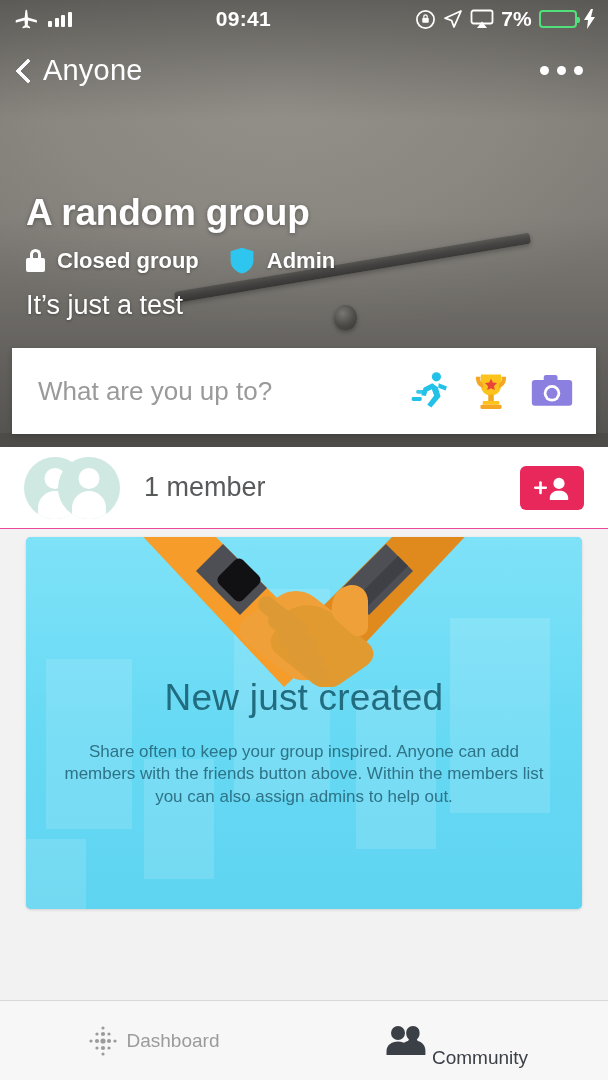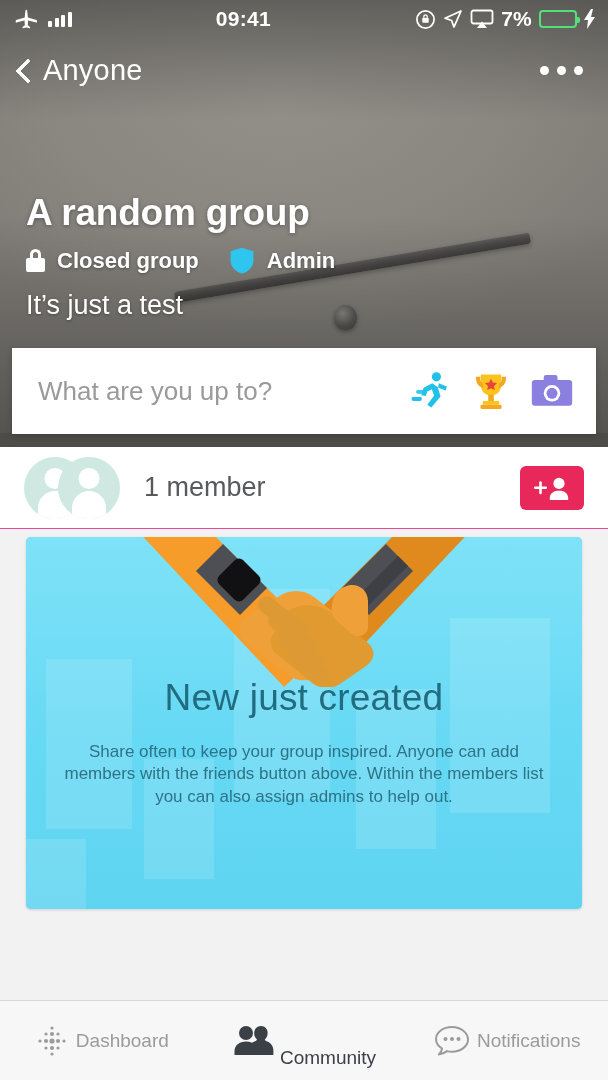--- a/index.html
+++ b/index.html
@@ -427,28 +427,15 @@
           <g fill="#3b3f46">
             <circle cx="14" cy="9" r="7"></circle>
             <path d="M14 17.5c-6.6 0-11.5 4-11.5 9.4V31h23v-4.1c0-5.4-4.9-9.4-11.5-9.4z"></path>
             <path d="M29 2c-4 0-6.8 3-6.8 7.2 0 2.6 1.1 4.9 2.8 6.2l-1 1.7c-4.6 1.3-7.6 4.8-7.6 9.3V31h25v-4.6c0-4.5-3-8-7.6-9.3l-1-1.7c1.7-1.3 2.8-3.6 2.8-6.2C35.8 5 33 2 29 2z"></path>
           </g>
         </svg>
       </span>
       <span class="tab-label">Community</span>
     </div>
 
-    <div class="tab">
-      <span class="tab-icon">
-        <svg width="38" height="34" viewBox="0 0 38 34">
-          <path d="M19 3C10.2 3 3 8.4 3 15.1c0 3.9 2.4 7.3 6.1 9.5-.4 2.3-1.6 4.3-3.3 5.8 3.2-.4 6-1.6 8.2-3.3 1.6.4 3.3.6 5 .6 8.8 0 16-5.4 16-12.1S27.8 3 19 3z" fill="none" stroke="#9b9b9b" stroke-width="2" stroke-linejoin="round"></path>
-          <g fill="#9b9b9b">
-            <circle cx="12.5" cy="15" r="2"></circle>
-              <circle cx="19" cy="15" r="2"></circle>
-              <circle cx="25.5" cy="15" r="2"></circle>
-          </g>
-        </svg>
-      </span>
-      <span class="tab-label">Notifications</span>
-    </div>
 
   </div>
 </div>
 
 </body></html>

